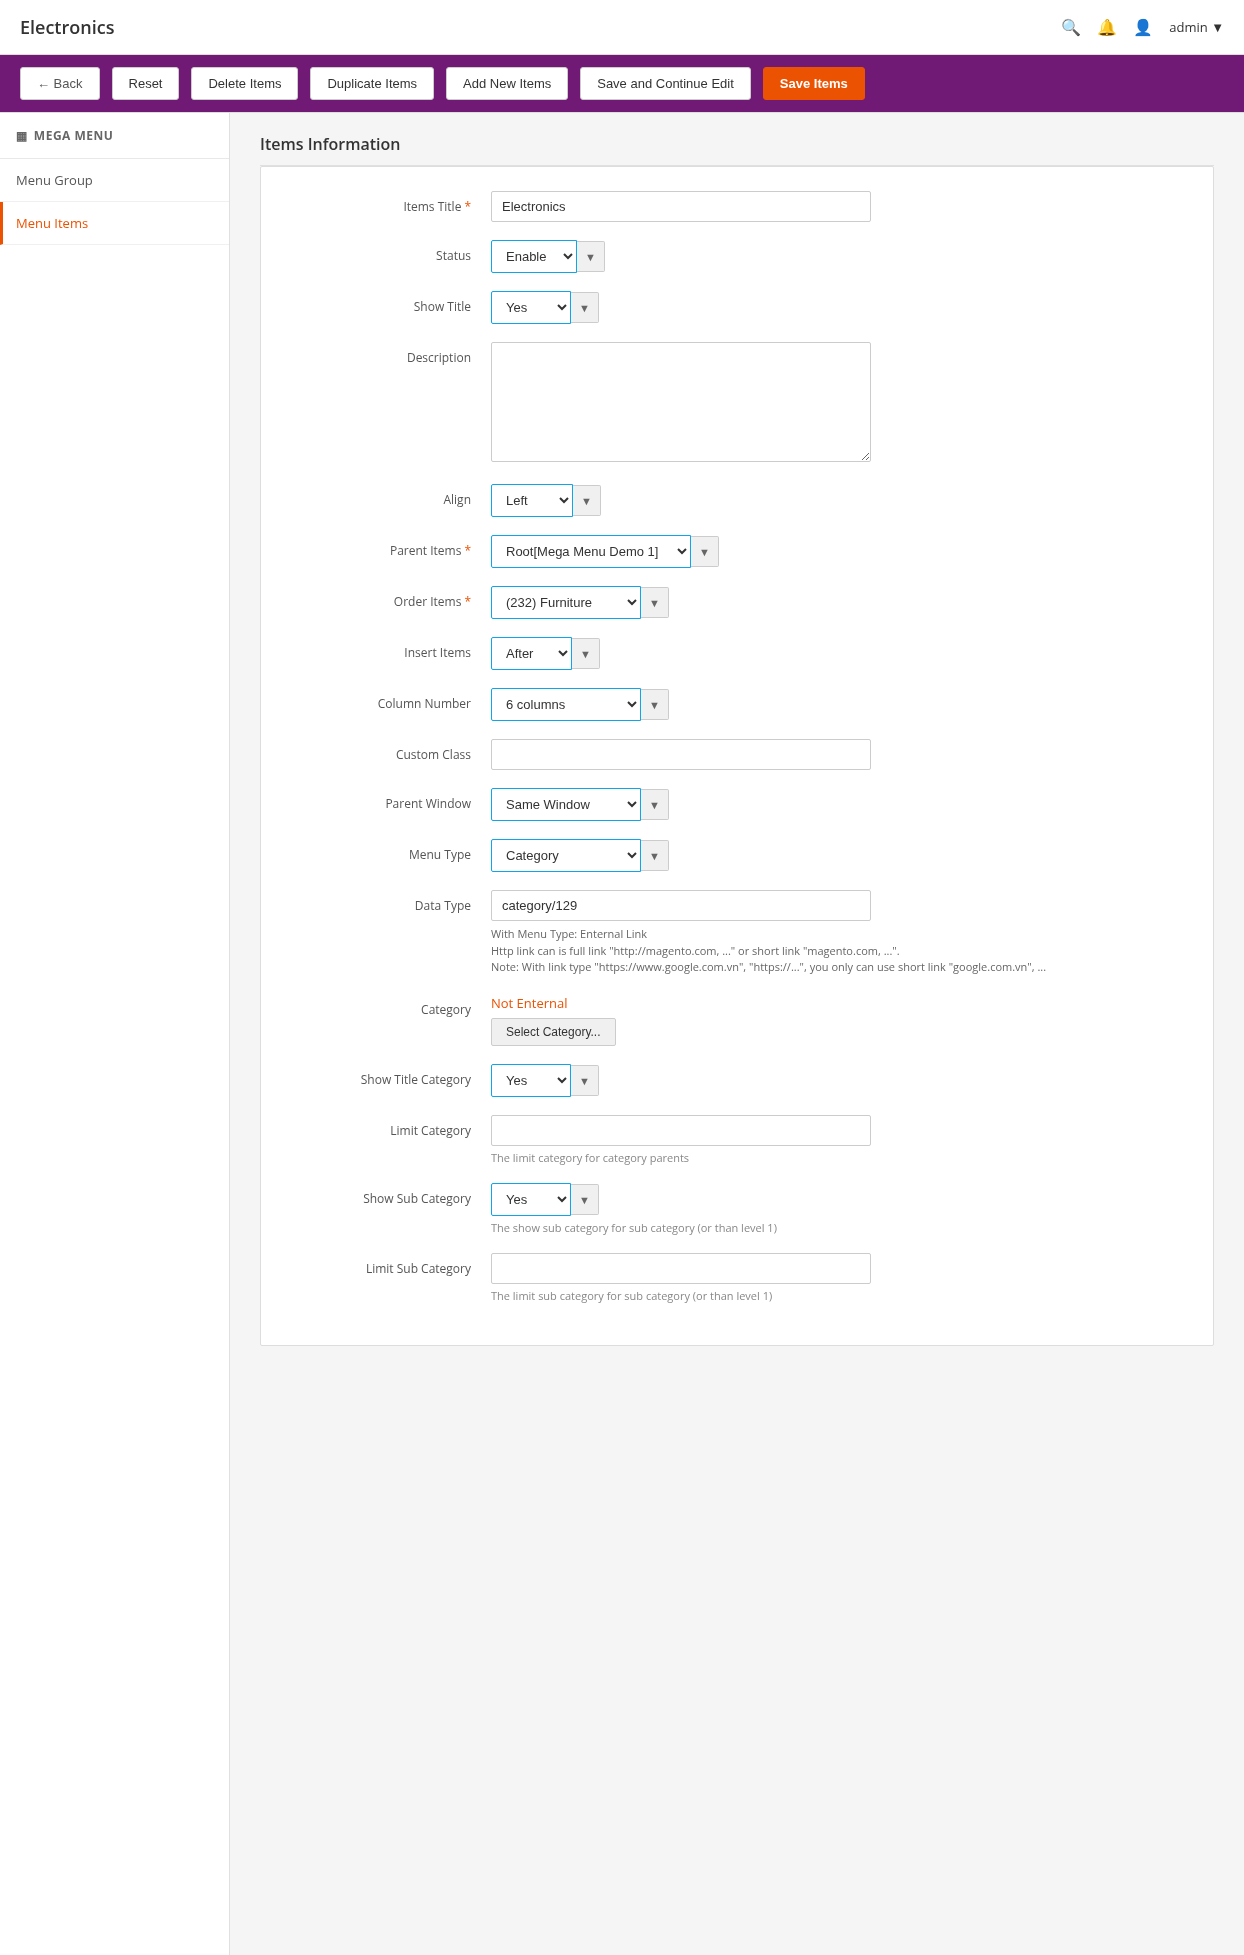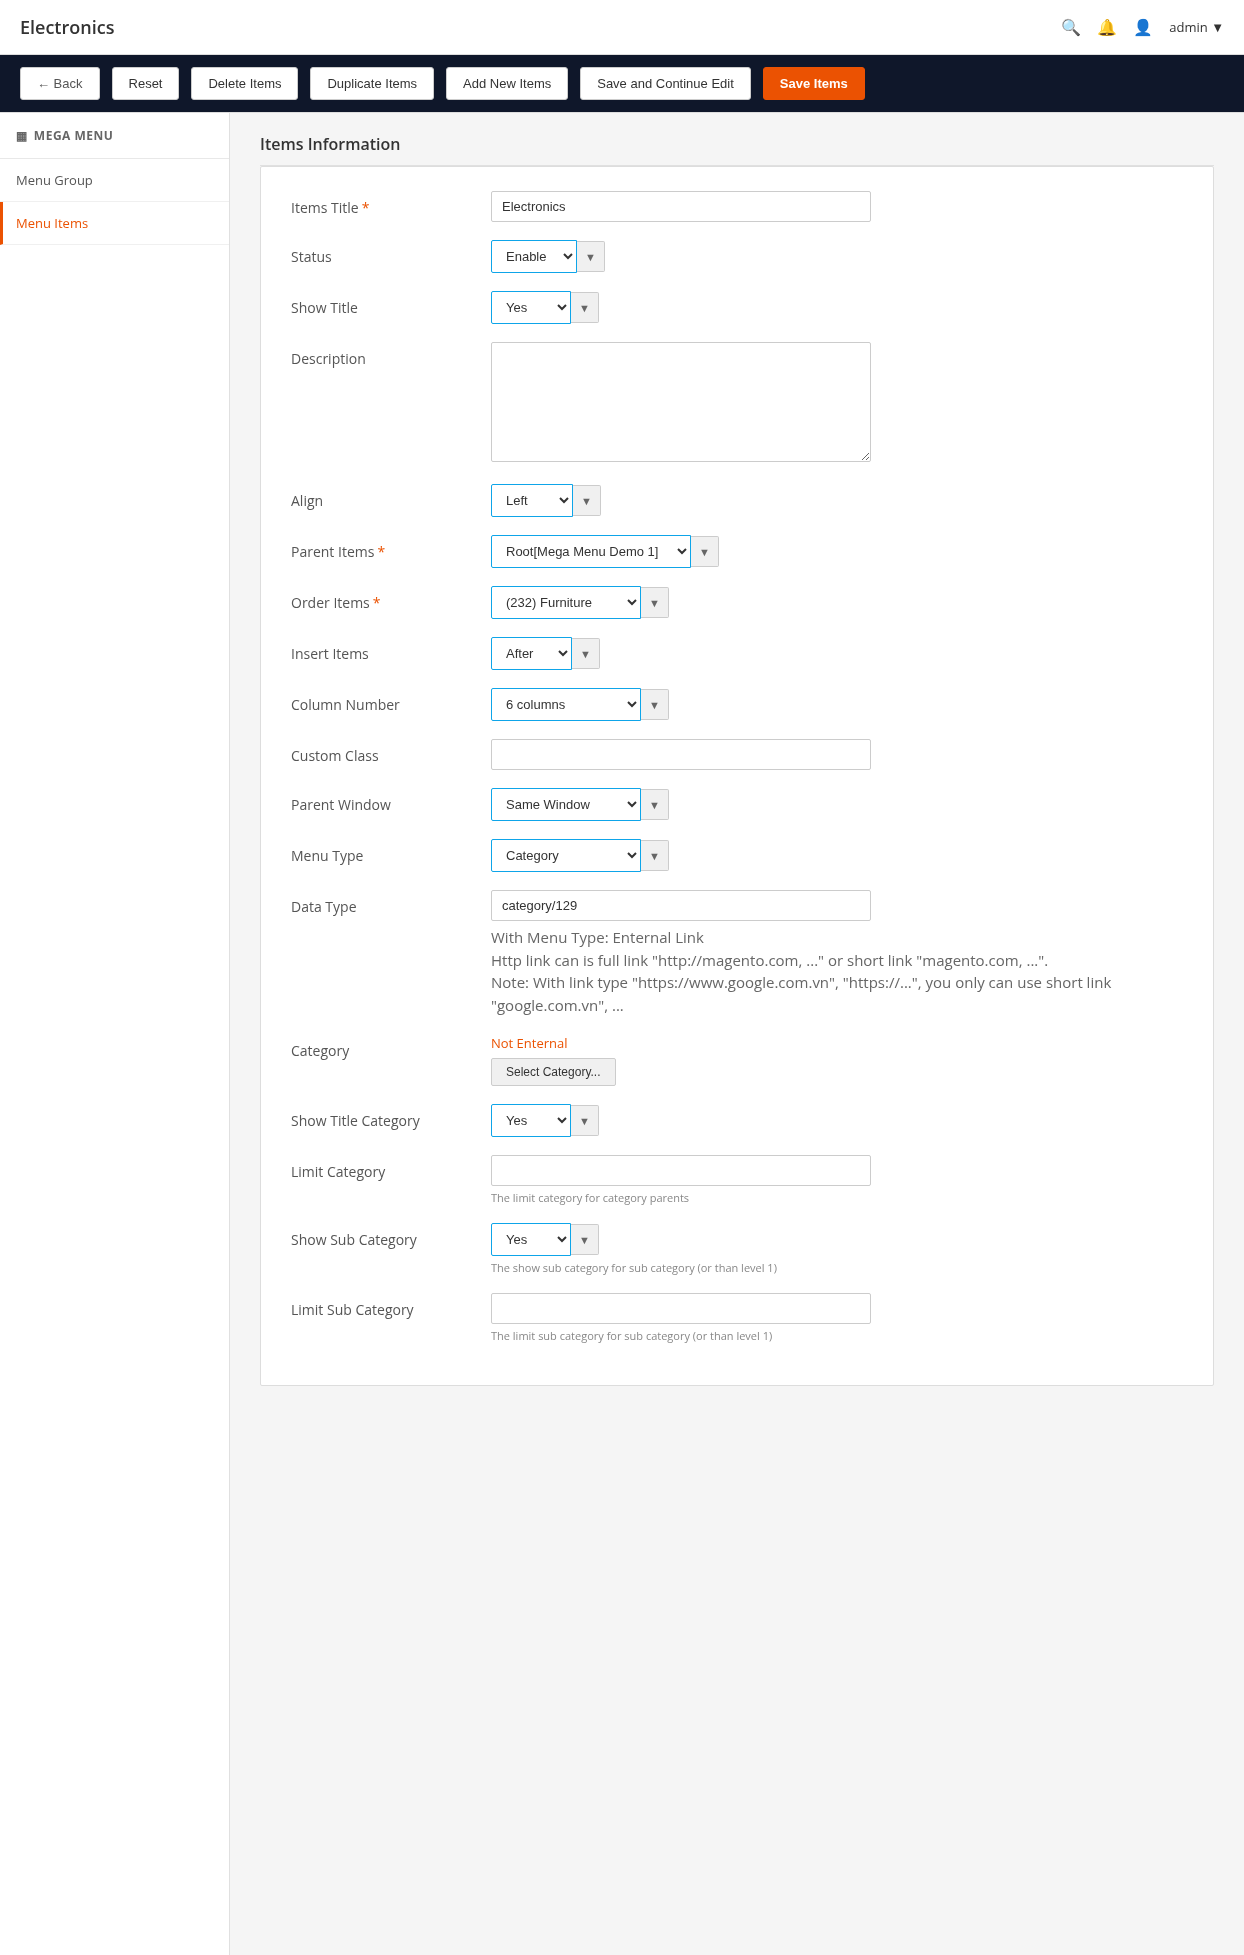--- a/index.html
+++ b/index.html
@@ -32,21 +32,21 @@
       color: #666;
     }
     .admin-label {
       font-size: 13px;
       color: #333;
       cursor: pointer;
     }
 
     
     .action-toolbar {
-      background: #0f172a;
+      background: #701a75;
       border-bottom: 1px solid #ddd;
       padding: 12px 20px;
       display: flex;
       align-items: flex-start;
       gap: 12px;
       flex-wrap: wrap;
     }
     .btn {
       padding: 8px 16px;
       border-radius: 3px;
@@ -128,23 +128,24 @@
       padding: 24px 30px;
     }
     .form-row {
       display: flex;
       align-items: flex-start;
       margin-bottom: 18px;
     }
     .form-label {
       width: 200px;
       flex-shrink: 0;
-      font-size: 14px;
+      font-size: 12px;
       color: #555;
       padding-top: 7px;
+      text-align: right;
       padding-right: 20px;
     }
     .form-label .required {
       color: #eb5202;
       margin-left: 3px;
     }
     .form-control-wrap {
       flex: 1;
     }
     .form-input {
@@ -214,21 +215,21 @@
       cursor: pointer;
       color: #333;
       margin-top: 6px;
     }
     .hint-text {
       font-size: 11px;
       color: #888;
       margin-top: 5px;
     }
     .data-type-hint {
-      font-size: 15px;
+      font-size: 11px;
       color: #666;
       margin-top: 5px;
       line-height: 1.5;
     }
     .not-selected-text {
       color: #eb5202;
       font-size: 13px;
       margin-bottom: 6px;
     }
     .btn-select-category {

